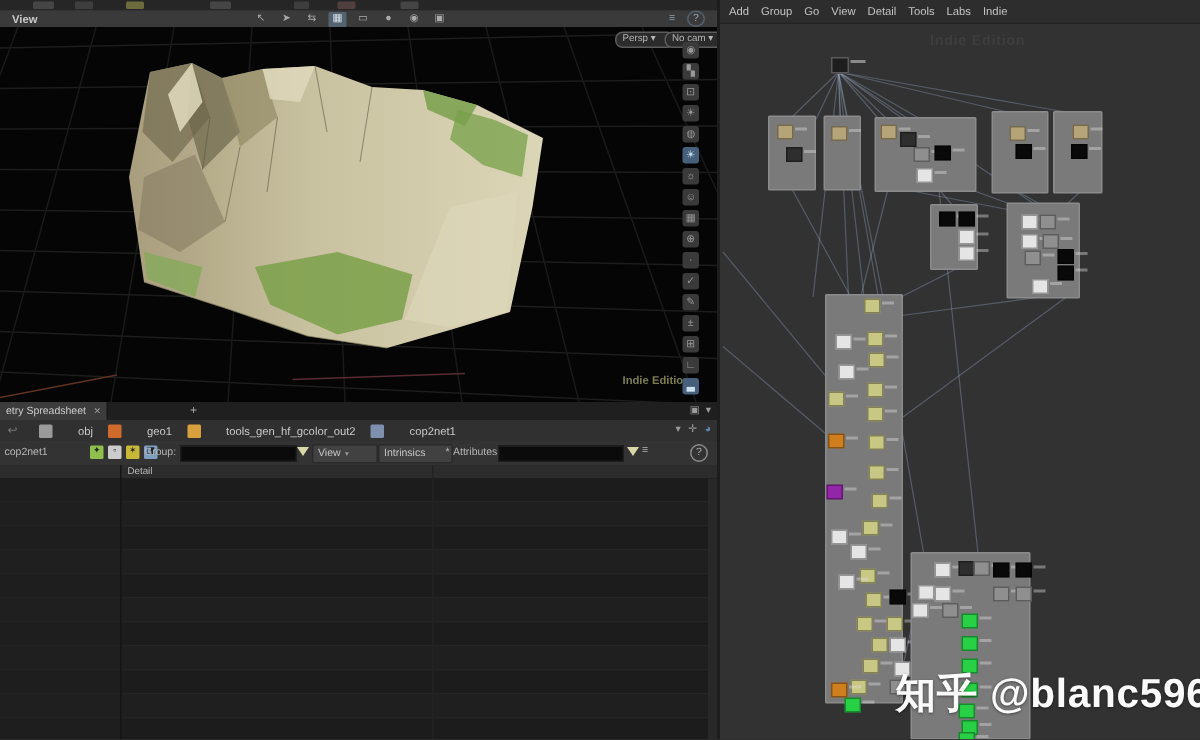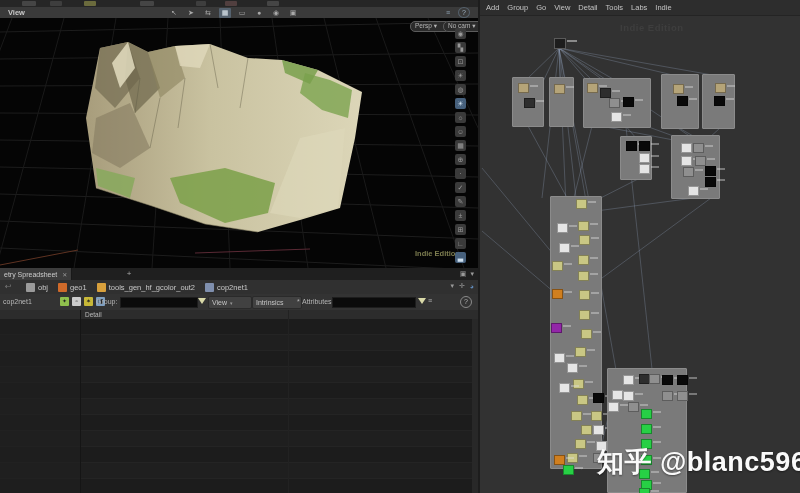--- a/index.html
+++ b/index.html
@@ -32,21 +32,21 @@
   #tabbar{position:absolute;left:0;top:0;width:478px;height:12px;background:#1f1f1f;}
   #tab{position:absolute;left:0;top:0;height:12px;background:#3c3c3c;padding:0 4px;display:flex;gap:5px;align-items:center;border-right:1px solid #191919;}
   #tab span{font-size:7px;color:#cccccc;white-space:nowrap;}
   #tab .x{color:#999;font-size:6px;}
   #tab-add{position:absolute;left:124px;top:1px;width:10px;height:10px;color:#a9a9a9;font-size:8px;line-height:10px;text-align:center;}
   #tabbar-right{position:absolute;right:4px;top:1px;display:flex;gap:4px;}
   #tabbar-right div{color:#9a9a9a;font-size:7px;line-height:10px;}
   #pathbar{position:absolute;left:0;top:12px;width:478px;height:14px;background:#303030;border-bottom:1px solid #242424;}
   #path-back{position:absolute;left:5px;top:2px;color:#777;font-size:8px;}
   #path-chips{position:absolute;left:26px;top:0;height:14px;display:flex;gap:10px;align-items:center;}
-  .chip{display:flex;gap:3px;align-items:center;}
+  .chip{display:flex;gap:17px;align-items:center;}
   .chip .ic{width:9px;height:9px;border-radius:1px;}
   .chip span{font-size:7.5px;color:#c8c8c8;white-space:nowrap;}
   #pathbar-right{position:absolute;right:4px;top:2px;display:flex;gap:5px;align-items:center;}
   #ctrlbar{position:absolute;left:0;top:26px;width:478px;height:16px;background:#333;border-bottom:1px solid #222;}
   #ctrl-node{position:absolute;left:3px;top:4px;font-size:7px;color:#b9b9b9;}
   #ctrl-icons{position:absolute;left:60px;top:3px;display:flex;gap:3px;}
   .ctrl-ic{width:9px;height:9px;border-radius:1px;font-size:6px;line-height:9px;text-align:center;color:#222;}
   .lbl{font-size:7px;color:#b5b5b5;}
   .field{background:#0b0b0b;border:1px solid #1d1d1d;height:9px;}
   .funnel{width:0;height:0;border-left:4px solid transparent;border-right:4px solid transparent;border-top:6px solid #d9d9a8;}

